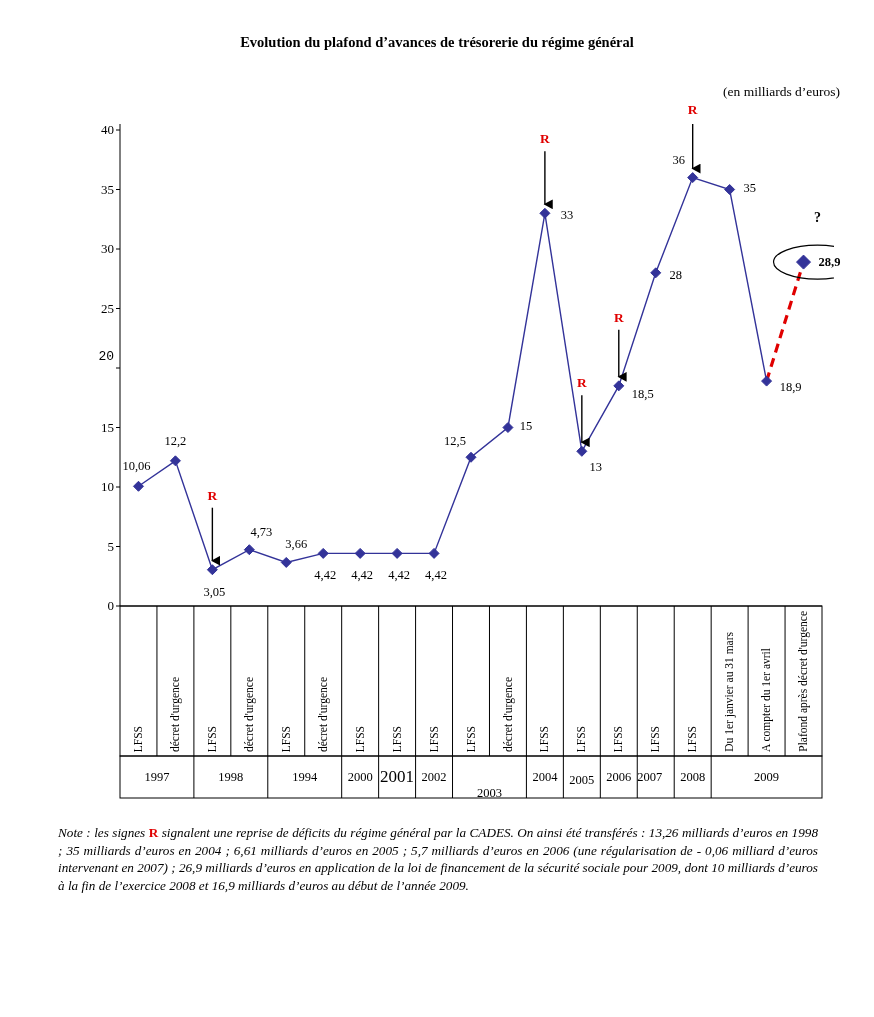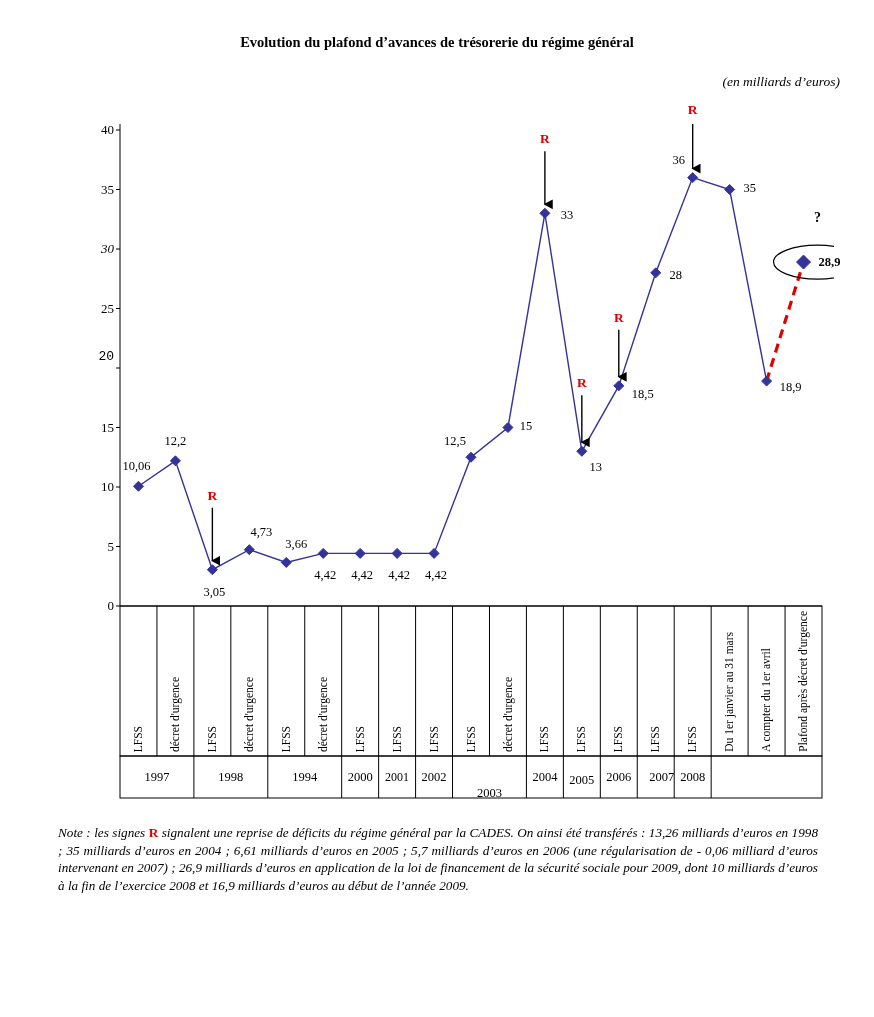--- a/index.html
+++ b/index.html
@@ -13,22 +13,22 @@
   }
   .clip-top {
     position:absolute; left:120px; top:-6px; width:420px; height:14px;
     font-size:13px; font-style:italic; overflow:hidden; color:#000;
   }
   .title {
     position:absolute; left:0; top:34px; width:874px; text-align:center;
     font-size:14.5px; font-weight:bold;
   }
   .unit {
-    position:absolute; right:34px; top:74px;
-    font-size:13.5px; font-style:italic;
+    position:absolute; right:34px; top:84px;
+    font-size:13.5px; 
   }
   #plot-area {
     position:absolute; left:94px; top:124px; width:740px; height:676px;
   }
   .axis-label {
     position:absolute; right:0; transform:translateY(-50%);
     font-size:13px; text-align:right; width:26px;
   }
   .chart-svg { position:absolute; left:0; top:0; }
   .pt-label {
@@ -67,21 +67,21 @@
 <div class="title">Evolution du plafond d’avances de trésorerie du régime général</div>
 <div class="unit">(en milliards d’euros)</div>
 
 <div id="plot-area">
     <div class="axis-label" style="top: 482px; left: -8px; width: 28px;">0</div>
     <div class="axis-label" style="top: 422.5px; left: -8px; width: 28px;">5</div>
     <div class="axis-label" style="top: 363px; left: -8px; width: 28px;">10</div>
     <div class="axis-label" style="top: 303.5px; left: -8px; width: 28px;">15</div>
     <div class="axis-label" style="top: 232px; left: -8px; width: 28px; font-family: Liberation Mono, monospace;">20</div>
     <div class="axis-label" style="top: 184.5px; left: -8px; width: 28px;">25</div>
-    <div class="axis-label" style="top: 125px; left: -8px; width: 28px; font-style: italic;">30</div>
+    <div class="axis-label" style="top: 125px; left: -8px; width: 28px;">30</div>
     <div class="axis-label" style="top: 65.5px; left: -8px; width: 28px;">35</div>
     <div class="axis-label" style="top: 6px; left: -8px; width: 28px;">40</div>
     <svg class="chart-svg" width="740" height="676">
       <line x1="26" y1="0" x2="26" y2="482" stroke="#000" stroke-width="1"></line>
       <line x1="26" y1="482" x2="728" y2="482" stroke="#000" stroke-width="1"></line>
       <rect x="26" y="482" width="702" height="150" fill="none" stroke="#000" stroke-width="1"></rect>
       <rect x="26" y="632" width="702" height="42" fill="none" stroke="#000" stroke-width="1"></rect>
       <line x1="22" y1="482" x2="26" y2="482" stroke="#000" stroke-width="1"></line>
       <line x1="22" y1="422.5" x2="26" y2="422.5" stroke="#000" stroke-width="1"></line>
       <line x1="22" y1="363" x2="26" y2="363" stroke="#000" stroke-width="1"></line>
@@ -241,41 +241,44 @@
     </div>
     <div style="position: absolute; left: 99.8947px; width: 73.8947px; top: 632px; height: 42px; display: flex; align-items: center; justify-content: center; font-size: 12.5px;">
       <span>1998</span>
     </div>
     <div style="position: absolute; left: 173.789px; width: 73.8947px; top: 632px; height: 42px; display: flex; align-items: center; justify-content: center; font-size: 12.5px;">
       <span>1994</span>
     </div>
     <div style="position: absolute; left: 247.684px; width: 36.9474px; top: 632px; height: 42px; display: flex; align-items: center; justify-content: center; font-size: 12.5px;">
       <span>2000</span>
     </div>
-    <div style="position: absolute; left: 284.632px; width: 36.9474px; top: 632px; height: 42px; display: flex; align-items: center; justify-content: center; font-size: 12px;">
+    <div style="position: absolute; left: 284.632px; width: 36.9474px; top: 632px; height: 42px; display: flex; align-items: center; justify-content: center; font-size: 17px;">
       <span>2001</span>
     </div>
     <div style="position: absolute; left: 321.579px; width: 36.9474px; top: 632px; height: 42px; display: flex; align-items: center; justify-content: center; font-size: 12.5px;">
       <span>2002</span>
     </div>
     <div style="position: absolute; left: 358.526px; width: 73.8947px; top: 632px; height: 42px; display: flex; align-items: center; justify-content: center; font-size: 12.5px; margin-top: 16px;">
       <span>2003</span>
     </div>
     <div style="position: absolute; left: 432.421px; width: 36.9474px; top: 632px; height: 42px; display: flex; align-items: center; justify-content: center; font-size: 12.5px;">
       <span>2004</span>
     </div>
     <div style="position: absolute; left: 469.368px; width: 36.9474px; top: 632px; height: 24px; display: flex; align-items: center; justify-content: center; font-size: 12.5px; margin-top: 12px;">
       <span>2005</span>
     </div>
     <div style="position: absolute; left: 506.316px; width: 36.9474px; top: 632px; height: 42px; display: flex; align-items: center; justify-content: center; font-size: 12.5px;">
       <span>2006</span>
     </div>
-    <div style="position: absolute; left: 543.263px; width: 36.9474px; top: 632px; height: 42px; display: flex; align-items: center; justify-content: flex-end; font-size: 12.5px;">
+    <div style="position: absolute; left: 543.263px; width: 36.9474px; top: 632px; height: 42px; display: flex; align-items: center; justify-content: flex-start; font-size: 12.5px;">
       <span>2007</span>
     </div>
     <div style="position: absolute; left: 580.211px; width: 36.9474px; top: 632px; height: 42px; display: flex; align-items: center; justify-content: center; font-size: 12.5px;">
       <span>2008</span>
+    </div>
+    <div style="position: absolute; left: 617.158px; width: 110.842px; top: 632px; height: 42px; display: flex; align-items: center; justify-content: center; font-size: 12.5px;">
+      <span>2009</span>
     </div>
   </div>
 
 <div class="note">
   <span>Note : les signes </span><b>R</b><span> signalent une reprise de déficits du régime général par la CADES. On ainsi été transférés : 13,26 milliards d’euros en 1998 ; 35 milliards d’euros en 2004 ; 6,61 milliards d’euros en 2005 ; 5,7 milliards d’euros en 2006 (une régularisation de - 0,06 milliard d’euros intervenant en 2007) ; 26,9 milliards d’euros en application de la loi de financement de la sécurité sociale pour 2009, dont 10 milliards d’euros à la fin de l’exercice 2008 et 16,9 milliards d’euros au début de l’année 2009.</span>
 </div>
 
 </body></html>

